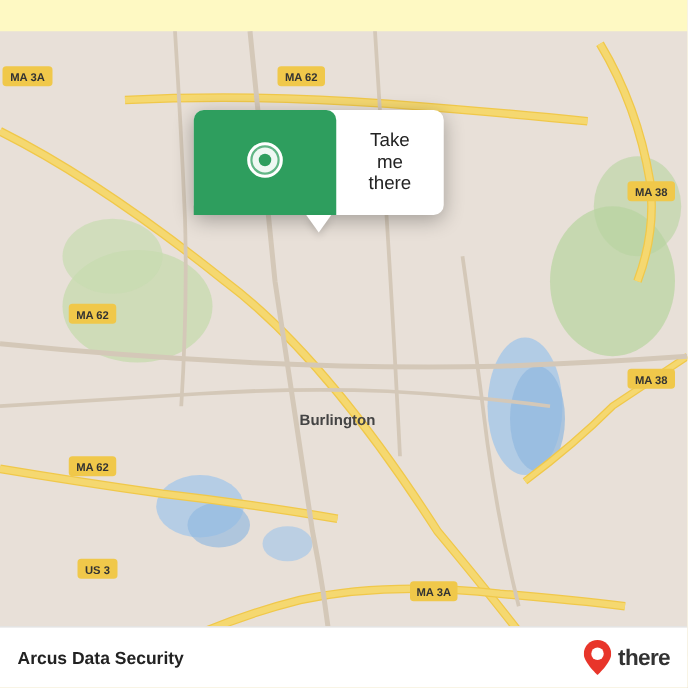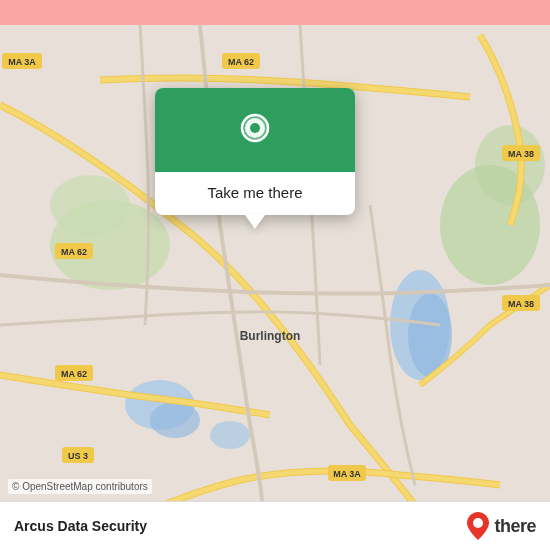--- a/index.html
+++ b/index.html
@@ -9,42 +9,42 @@
       height: 550px;
       overflow: hidden;
       font-family: Arial, sans-serif;
       position: relative;
     }
 
     #map-container {
       width: 550px;
       height: 550px;
       position: relative;
-      background-color: #fca5a5;
+      background-color: #fef9c3;
       overflow: hidden;
     }
 
     
     #map-svg {
       position: absolute;
       top: 0; left: 0;
       width: 100%; height: 100%;
     }
 
     
     #popup-card {
       position: absolute;
       top: 88px;
       left: 155px;
       width: 200px;
       background: white;
       border-radius: 8px;
       box-shadow: 0 4px 16px rgba(0,0,0,0.3);
       display: flex;
-      flex-direction: column;
+      flex-direction: row;
       align-items: center;
       overflow: visible;
     }
 
     #popup-icon-area {
       background: #2e9e5e;
       width: 100%;
       border-radius: 8px 8px 0 0;
       display: flex;
       justify-content: center;
@@ -215,23 +215,20 @@
       <svg id="map-pin-icon" viewBox="0 0 44 44" xmlns="http://www.w3.org/2000/svg">
         <circle cx="22" cy="18" r="14" fill="white" opacity="0.25"></circle>
         <circle cx="22" cy="18" r="10" fill="white" opacity="0.9"></circle>
         <circle cx="22" cy="18" r="5" fill="#2e9e5e"></circle>
         <circle cx="22" cy="18" r="13" fill="none" stroke="white" stroke-width="2.5"></circle>
       </svg>
     </div>
     <div id="popup-label">Take me there</div>
   </div>
 
-  <div id="osm-attribution">
-    <span>© OpenStreetMap contributors</span>
-  </div>
 
   <div id="bottom-bar">
     <div id="location-info">
       <span id="location-name">Arcus Data Security</span>
     </div>
     <div id="moovit-logo">
       <svg id="moovit-pin" viewBox="0 0 22 28" xmlns="http://www.w3.org/2000/svg">
         <path d="M11 0 C5 0 0 5 0 11 C0 18 11 28 11 28 C11 28 22 18 22 11 C22 5 17 0 11 0Z" fill="#e8352a"></path>
         <circle cx="11" cy="11" r="5" fill="white"></circle>
       </svg>

